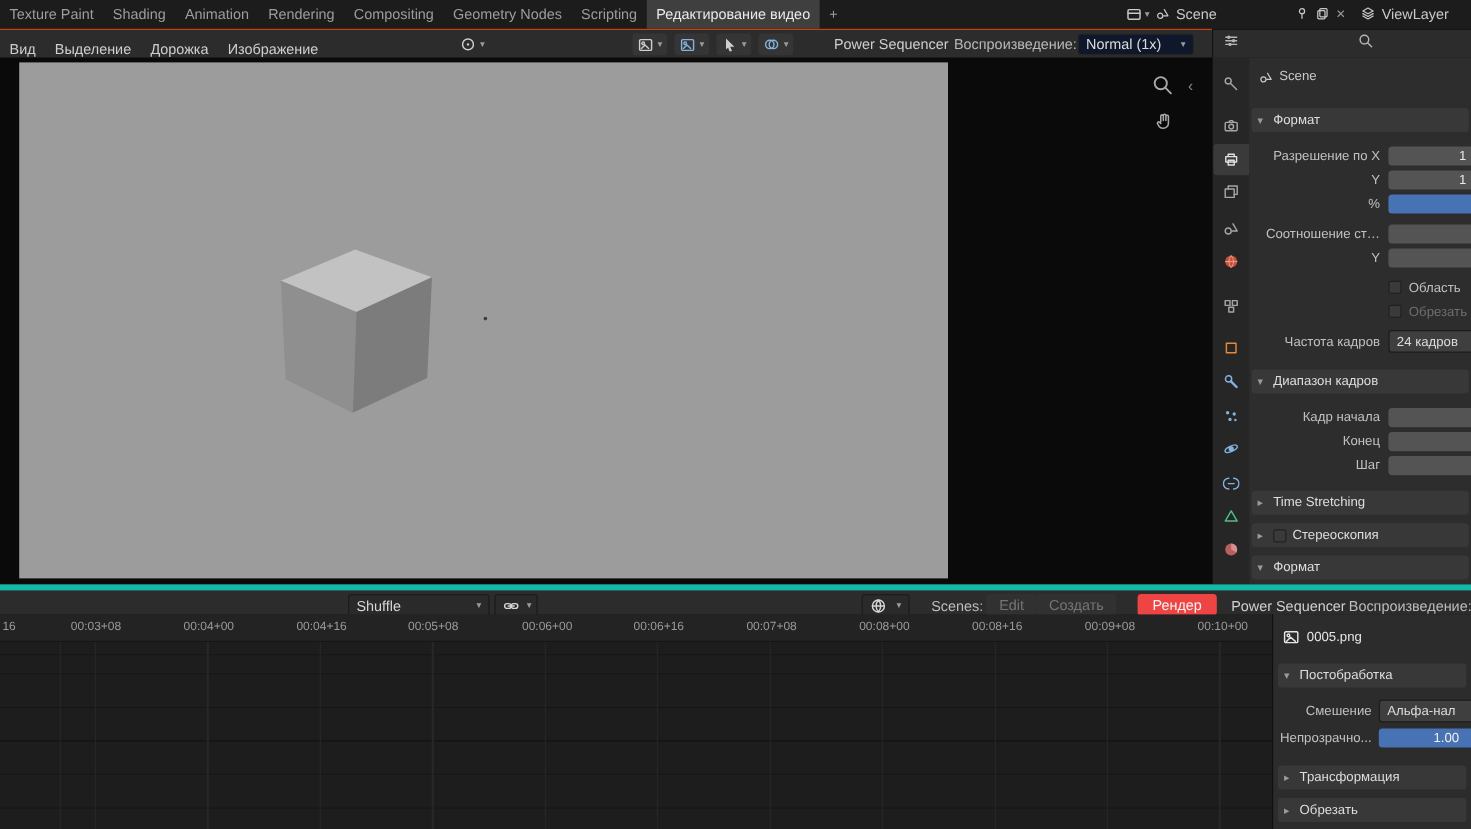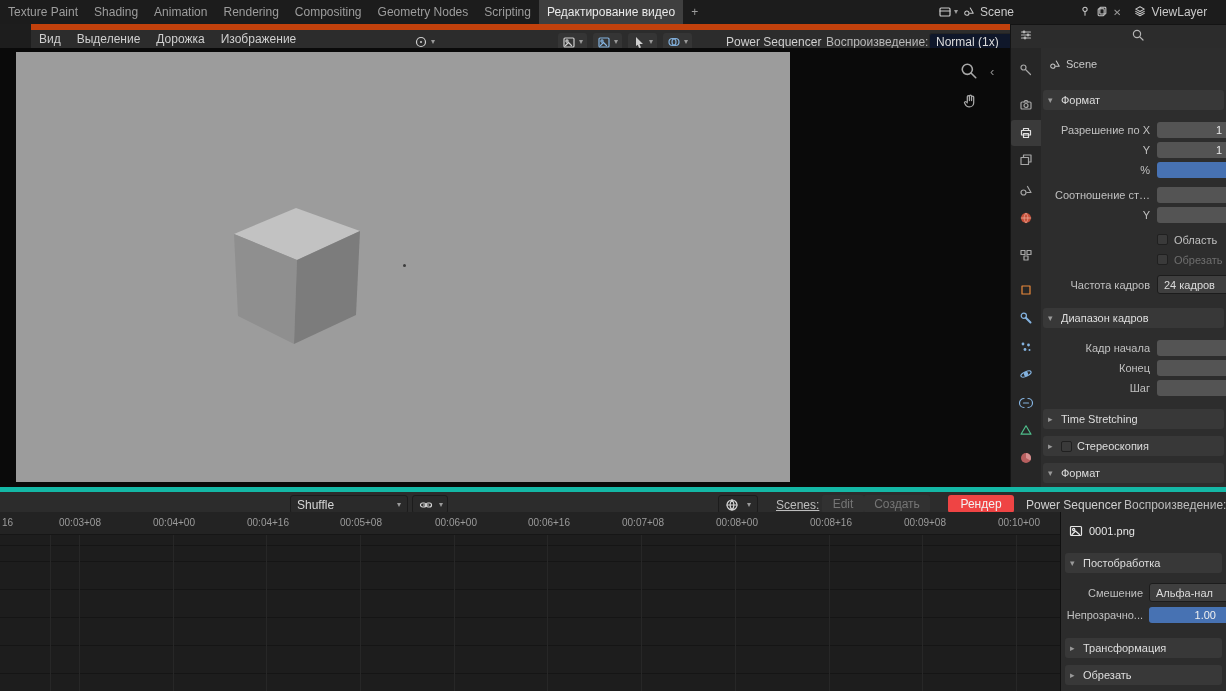--- a/index.html
+++ b/index.html
@@ -12,21 +12,21 @@
 
   
   .topbar{position:absolute;left:0;top:0;width:1226px;height:24px;background:#1c1c1c;display:flex;align-items:stretch;}
   .ws-tabs{display:flex;align-items:stretch;font-size:12px;color:#9d9d9d;white-space:nowrap;}
   .ws-tab{padding:0 8px;display:flex;align-items:center;}
   .ws-tab.active{background:#3f3f3f;color:#eaeaea;}
   .topbar-right{position:absolute;left:938px;top:0;height:24px;display:flex;align-items:center;gap:5px;font-size:12px;color:#c9c9c9;white-space:nowrap;overflow:hidden;width:288px;}
   .tb-x{color:#9a9a9a;font-size:10px;}
 
   
-  .menubar{position:absolute;left:0;top:24px;width:1010px;height:24px;background:#2c2c2c;border-top:6px solid #c2410c;display:flex;align-items:center;font-size:12px;color:#cfcfcf;margin-left:31px;}
+  .menubar{position:absolute;left:0;top:24px;width:1010px;height:24px;background:#2c2c2c;border-top:1px solid #c2410c;display:flex;align-items:flex-end;font-size:12px;color:#cfcfcf;}
   .menu-item{padding:0 8px;}
   .mb-abs{position:absolute;top:0;height:24px;display:flex;align-items:center;gap:3px;}
   .dd-sm{display:flex;align-items:center;gap:3px;padding:2px 4px;border-radius:3px;background:#353535;}
   .pb-dd{background:#0f172a;border:1px solid #242424;border-radius:3px;height:18px;display:flex;align-items:center;justify-content:space-between;padding:0 6px;width:97px;color:#dcdcdc;}
   .preview-body{position:absolute;left:0;top:48px;width:1010px;height:439px;background:#0a0a0a;overflow:hidden;}
   .render-image{position:absolute;left:16px;top:4px;width:774px;height:430px;background:#9c9c9c;}
   .cursor-dot{position:absolute;left:387px;top:212px;width:3px;height:3px;background:#3c3c3c;border-radius:50%;}
   .ov{position:absolute;color:#a8a8a8;}
 
   
@@ -421,21 +421,21 @@
           </svg>
         <span class="caret">▾</span>
       </div>
       <div class="sh dd" style="left:718px;width:40px;justify-content:space-between;">
         <svg class="i14" viewBox="0 0 14 14">
             <circle cx="7" cy="7" r="5"></circle>
             <path d="M2 7 h10 M7 2 a7.5 7.5 0 0 1 0 10 M7 2 a7.5 7.5 0 0 0 0 10"></path>
           </svg>
         <span class="caret">▾</span>
       </div>
-      <span class="sh sh-label" style="left:776px;text-decoration:underline;">Scenes:</span>
+      <span class="sh sh-label" style="left:776px;">Scenes:</span>
       <div class="sh btn disabled" style="left:822px;width:42px;">Edit</div>
       <div class="sh btn disabled" style="left:864px;width:66px;text-align:center;">Создать</div>
       <div class="sh btn primary" style="left:948px;width:66px;">Рендер</div>
       <span class="sh" style="left:1026px;color:#d0d0d0;">Power Sequencer</span>
       <span class="sh sh-label" style="left:1124px;">Воспроизведение:</span>
     </div>
 
     <div class="ruler">
       <span class="rlabel" style="left:2px">16</span>
       <span class="rlabel c" style="left:80px">00:03+08</span>
@@ -453,21 +453,21 @@
 
     <div class="tracks"></div>
 
     <div class="sidebar">
       <div class="sb-name">
         <svg class="i14" viewBox="0 0 14 14">
             <rect x="1.5" y="2.5" width="11" height="9" rx="1"></rect>
             <circle cx="4.7" cy="5.5" r="1.1"></circle>
             <path d="M3 10.5 L6.5 7 L10.5 10.5"></path>
           </svg>
-        <span>0001.png</span>
+        <span>0005.png</span>
       </div>
 
       <div class="sb-head" style="top:41px">
         <span class="chev">▾</span>
         <span>Постобработка</span>
       </div>
       <div class="sb-row" style="top:72px">
         <span class="sb-label">Смешение</span>
         <div class="pfield dd">
             <span>Альфа-нал</span>

